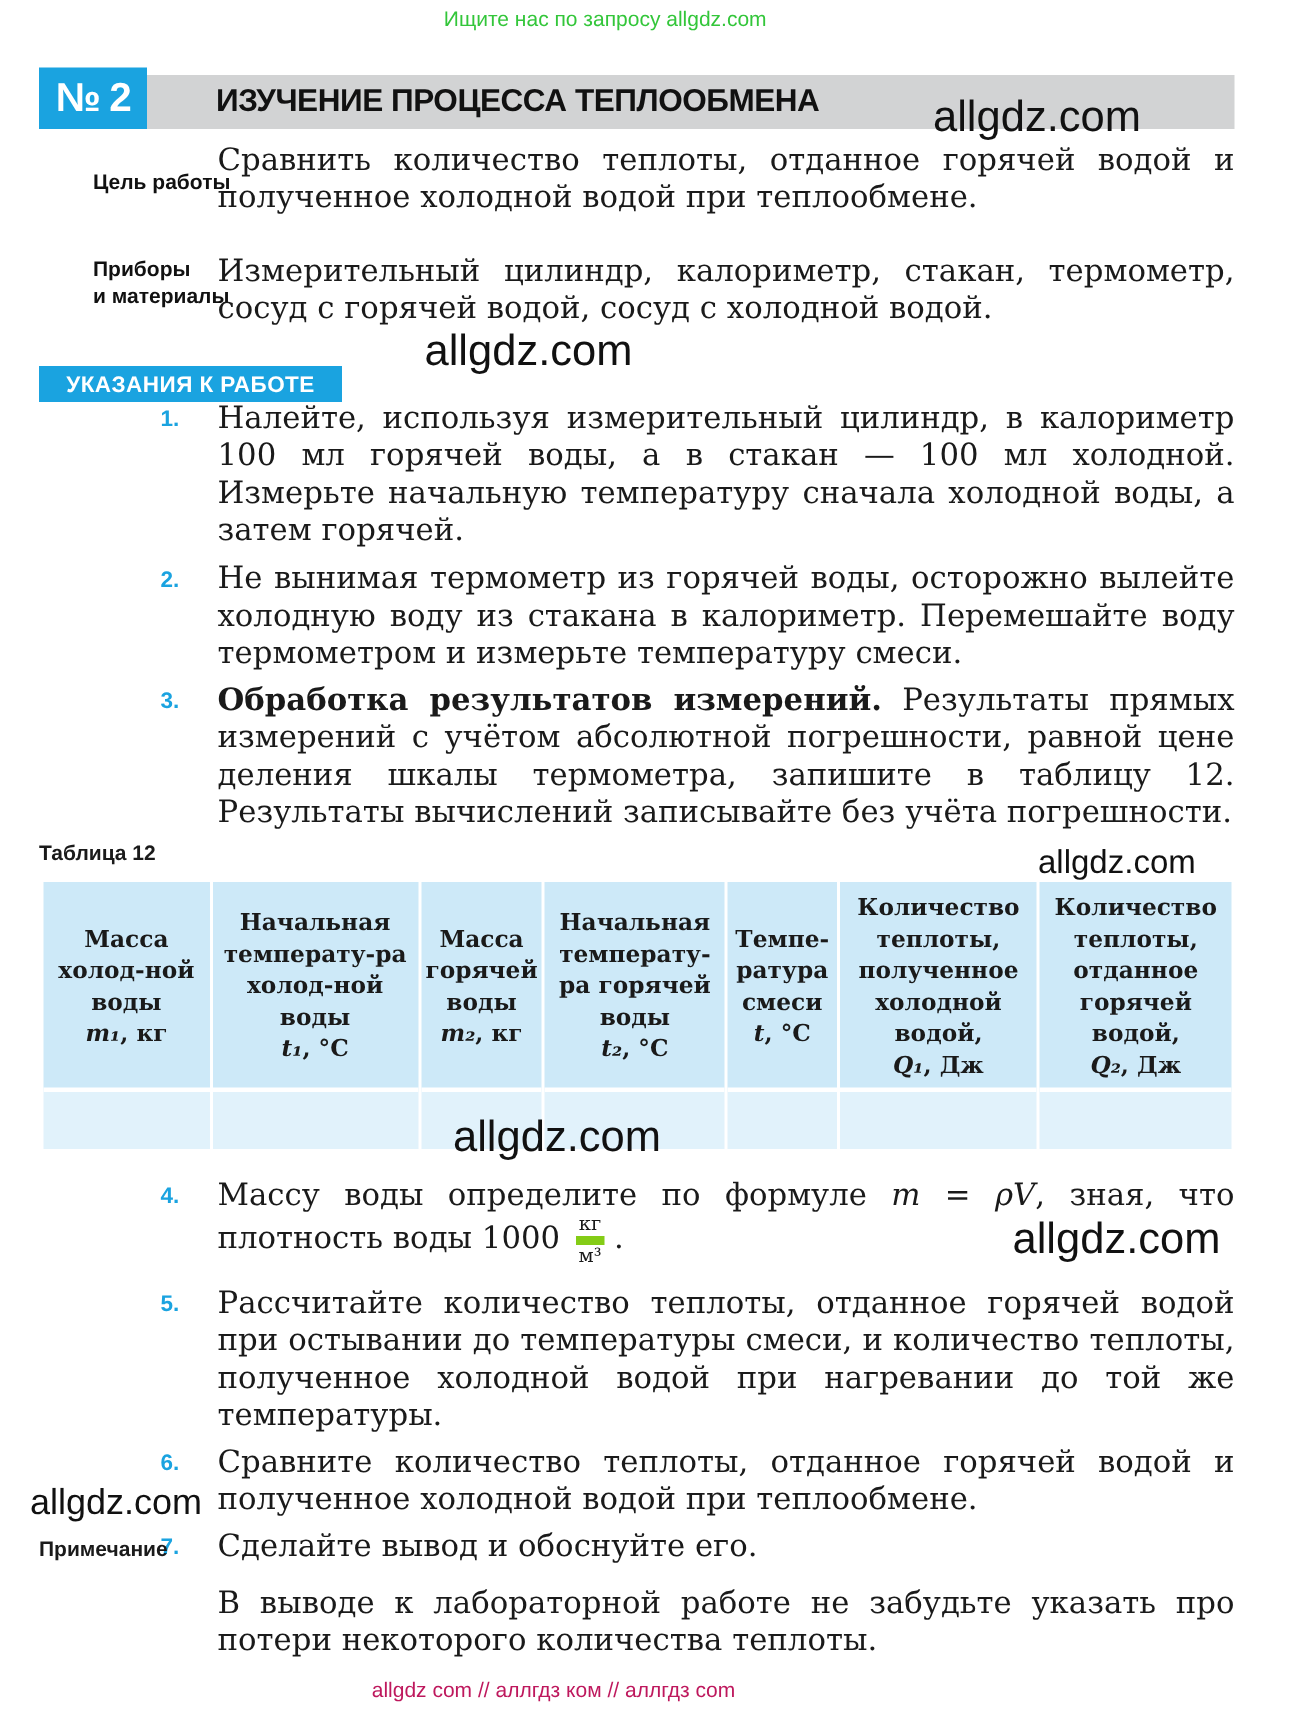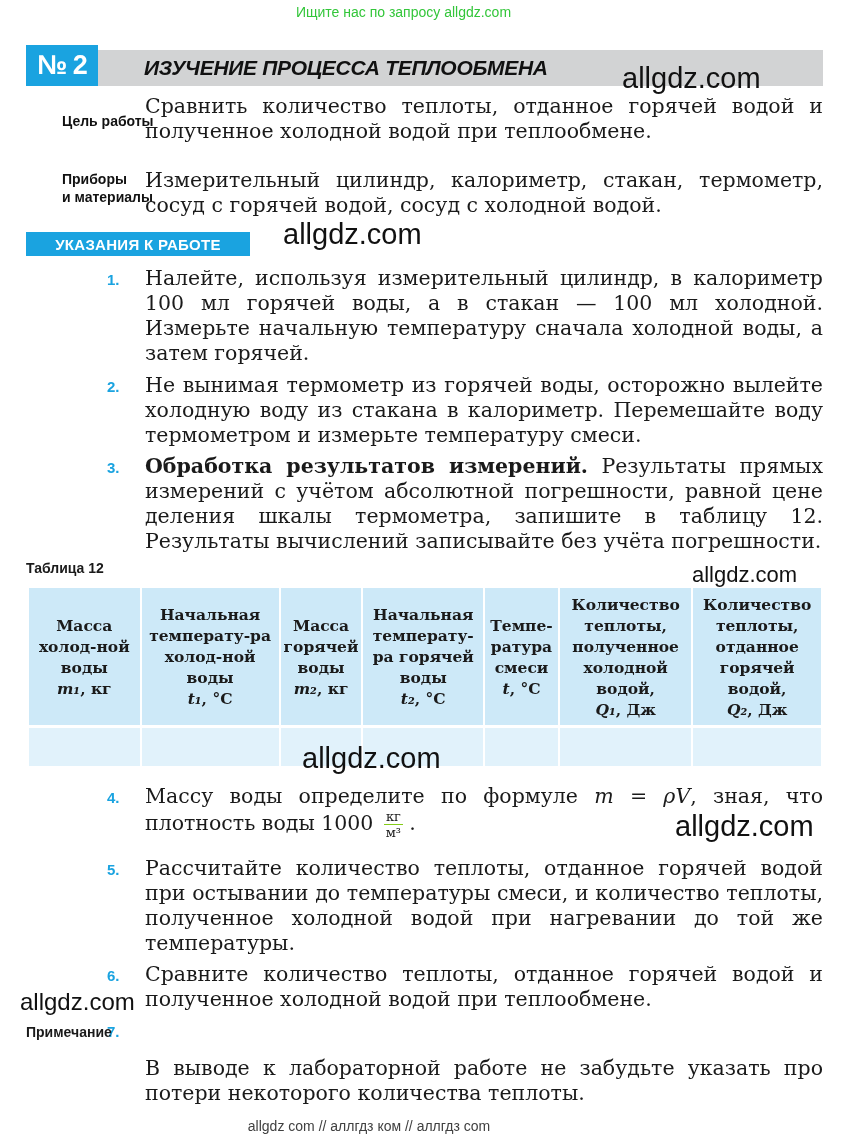--- a/index.html
+++ b/index.html
@@ -1,36 +1,36 @@
 <!DOCTYPE html>
 <html><head>
 <meta charset="utf-8">
 <style>
   * { box-sizing: border-box; margin: 0; padding: 0; }
   body { width: 859px; height: 1142px; background: #ffffff; position: relative; overflow: hidden; font-family: "DejaVu Serif", serif; color: #1a1a1a; }
   .top-banner { position: absolute; top: 4px; left: 0; width: 807px; text-align: center; font-family: "Liberation Sans", sans-serif; font-size: 14px; color: #33c63a; }
   .header { position: absolute; top: 50px; left: 26px; width: 797px; height: 36px; background: #d2d3d4; }
   .num-badge { position: absolute; left: 0; top: -5px; width: 72px; height: 41px; background: #1aa3e0; color: #fff; font-family: "Liberation Sans", sans-serif; font-weight: bold; font-size: 27px; display:flex; align-items:center; justify-content:center; letter-spacing: -1px; }
-  .header-title { position: absolute; left: 118px; top: 6px; font-family: "Liberation Sans", sans-serif; font-weight: bold; font-size: 21px; color: #111; letter-spacing: -0.3px; font-style: italic; }
+  .header-title { position: absolute; left: 118px; top: 6px; font-family: "Liberation Sans", sans-serif; font-weight: bold; font-size: 21px; color: #111; letter-spacing: -0.3px; }
   .wm { position: absolute; font-family: "Liberation Sans", sans-serif; color: #111; font-size: 29px; }
   .wm.small { font-size: 22px; }
   .label { position: absolute; left: 26px; font-family: "Liberation Sans", sans-serif; font-weight: bold; font-size: 14px; line-height: 18px; color: #111; padding-left: 36px; }
   .para { position: absolute; left: 145px; width: 678px; font-size: 20.5px; line-height: 25px; text-align: justify; }
-  .section-badge { position: absolute; top: 232px; left: 26px; width: 224px; height: 24px; background: #1aa3e0; color: #fff; font-family: "Liberation Sans", sans-serif; font-weight: bold; font-size: 15px; display:flex; align-items:center; justify-content:center; letter-spacing: 0.3px; }
+  .section-badge { position: absolute; top: 244px; left: 26px; width: 202px; height: 24px; background: #1aa3e0; color: #fff; font-family: "Liberation Sans", sans-serif; font-weight: bold; font-size: 15px; display:flex; align-items:center; justify-content:center; letter-spacing: 0.3px; }
   .step { position: absolute; left: 145px; width: 678px; font-size: 20.5px; line-height: 25px; text-align: justify; }
   .step-num { position: absolute; left: -38px; top: 0; font-family: "Liberation Sans", sans-serif; font-weight: bold; font-size: 15px; color: #1aa3e0; line-height: 27px; }
   .table-caption { position: absolute; top: 560px; left: 26px; font-family: "Liberation Sans", sans-serif; font-weight: bold; font-size: 14px; }
   table.data { position: absolute; top: 588px; left: 27px; width: 796px; border-collapse: separate; border-spacing: 2px 0; background: #fff; }
   table.data th { background: #cde9f8; font-weight: bold; font-size: 15.5px; line-height: 21px; text-align: center; vertical-align: middle; height: 140px; padding: 0 3px; border-bottom: 3px solid #fff; }
   table.data td { background: #e1f2fb; height: 38px; }
   .fraction { display: inline-block; vertical-align: middle; text-align: center; font-size: 13px; line-height: 15px; margin-left: 4px; }
-  .fraction .n { display:block; border-bottom: 1px solid #84cc16; padding: 0 2px; }
+  .fraction .n { display:block; border-bottom: 6px solid #84cc16; padding: 0 2px; }
   .fraction .d { display:block; }
   .note-label { position: absolute; top: 1024px; left: 26px; font-family: Liberation Sans, sans-serif; font-weight: bold; font-size: 14px; }
-  .footer { position: absolute; top: 1118px; left: 0; width: 738px; text-align: center; font-family: "Liberation Sans", sans-serif; font-size: 14px; color: #404040; }
+  .footer { position: absolute; top: 1118px; left: 0; width: 738px; text-align: center; font-family: "Liberation Sans", sans-serif; font-size: 14px; color: #be185d; }
   i.var { font-style: italic; font-weight: bold; }
 </style>
 </head>
 <body>
 
 <div class="top-banner">Ищите нас по запросу allgdz.com</div>
 
 <div class="header">
   <div class="num-badge">№ 2</div>
   <div class="header-title">ИЗУЧЕНИЕ ПРОЦЕССА ТЕПЛООБМЕНА</div>
@@ -101,18 +101,19 @@
   <span class="step-num">5.</span>
   <span>Рассчитайте количество теплоты, отданное горячей водой при остывании до температуры смеси, и количество теплоты, полученное холодной водой при нагревании до той же температуры.</span>
 </div>
 <div class="step" style="top:962px;">
   <span class="step-num">6.</span>
   <span>Сравните количество теплоты, отданное горячей водой и полученное холодной водой при теплообмене.</span>
 </div>
 <div class="wm small" style="top:988px; left:20px; font-size:24px;">allgdz.com</div>
 <div class="step" style="top:1018px;">
   <span class="step-num">7.</span>
+  <span>Сделайте вывод и обоснуйте его.</span>
 </div>
 
 <div class="note-label">Примечание</div>
 <div class="para" style="top:1056px;">В выводе к лабораторной работе не забудьте указать про потери некоторого количества теплоты.</div>
 
 <div class="footer">allgdz com  //  аллгдз ком  //  аллгдз com</div>
 
 </body></html>

